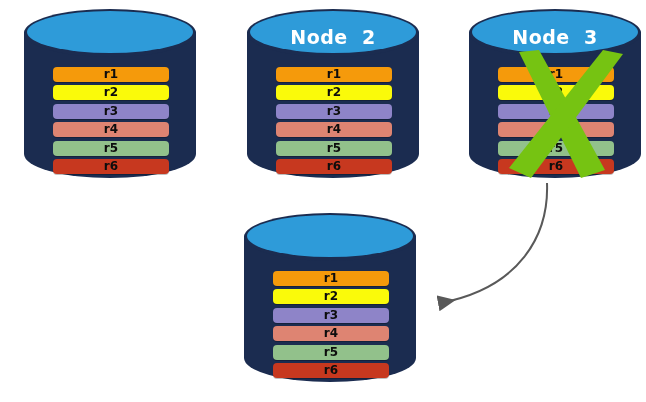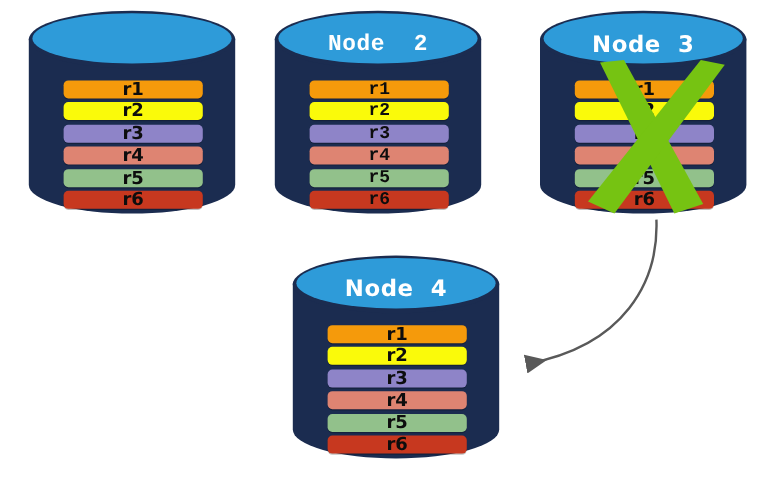--- a/index.html
+++ b/index.html
@@ -48,21 +48,21 @@
     left: 31px;
     top: 59px;
     width: 116px;
   }
   .row {
     height: 15px;
     margin-bottom: 3.4px;
     border-radius: 4px;
     position: relative;
     text-align: center;
-    font-size: 15px;
+    font-size: 12px;
     font-weight: bold;
     color: #0d0d0d;
     line-height: 15px;
     box-shadow: 0 1px 0 rgba(0,0,0,0.25);
   }
 
   
   .xmark {
     position: absolute;
     pointer-events: none;
@@ -93,38 +93,38 @@
         </svg>
         <div class="rows">
           <div class="row" style="background: rgb(245, 154, 11);">r1</div>
           <div class="row" style="background: rgb(250, 250, 10);">r2</div>
           <div class="row" style="background: rgb(142, 132, 200);">r3</div>
           <div class="row" style="background: rgb(222, 132, 114);">r4</div>
           <div class="row" style="background: rgb(146, 193, 139);">r5</div>
           <div class="row" style="background: rgb(199, 56, 31);">r6</div>
         </div>
       </div>
-      <div class="node" style="left: 227px; top: 8px; font-family: Liberation Mono, monospace;">
+      <div class="node" style="left: 245px; top: 8px;">
         <svg class="node-svg" viewBox="0 0 176 172">
           <path d="M4,24 L4,148 A88,24 0 0 0 172,148 L172,24 Z" fill="#16243F"></path>
           <path d="M2,24 L2,146 A86,24 0 0 0 174,146 L174,24 Z" fill="#1B2C50"></path>
           <ellipse cx="88" cy="25" rx="86" ry="24" fill="#1B2C50"></ellipse>
           <ellipse cx="88" cy="24" rx="83" ry="21" fill="#2E9BD9"></ellipse>
         </svg>
         <div class="node-title">Node  2</div>
         <div class="rows">
           <div class="row" style="background: rgb(245, 154, 11);">r1</div>
           <div class="row" style="background: rgb(250, 250, 10);">r2</div>
           <div class="row" style="background: rgb(142, 132, 200);">r3</div>
           <div class="row" style="background: rgb(222, 132, 114);">r4</div>
           <div class="row" style="background: rgb(146, 193, 139);">r5</div>
           <div class="row" style="background: rgb(199, 56, 31);">r6</div>
         </div>
       </div>
-      <div class="node" style="left: 448px; top: 8px;">
+      <div class="node" style="left: 467px; top: 8px;">
         <svg class="node-svg" viewBox="0 0 176 172">
           <path d="M4,24 L4,148 A88,24 0 0 0 172,148 L172,24 Z" fill="#16243F"></path>
           <path d="M2,24 L2,146 A86,24 0 0 0 174,146 L174,24 Z" fill="#1B2C50"></path>
           <ellipse cx="88" cy="25" rx="86" ry="24" fill="#1B2C50"></ellipse>
           <ellipse cx="88" cy="24" rx="83" ry="21" fill="#2E9BD9"></ellipse>
         </svg>
         <div class="node-title">Node  3</div>
         <div class="rows">
           <div class="row" style="background: rgb(245, 154, 11);">r1</div>
           <div class="row" style="background: rgb(250, 250, 10);">r2</div>
@@ -138,21 +138,20 @@
           <path d="M136,42 L156,46 L64,170 L42,160 Z" fill="#76C312"></path>
         </svg>
       </div>
       <div class="node" style="left: 242px; top: 212px;">
         <svg class="node-svg" viewBox="0 0 176 172">
           <path d="M4,24 L4,148 A88,24 0 0 0 172,148 L172,24 Z" fill="#16243F"></path>
           <path d="M2,24 L2,146 A86,24 0 0 0 174,146 L174,24 Z" fill="#1B2C50"></path>
           <ellipse cx="88" cy="25" rx="86" ry="24" fill="#1B2C50"></ellipse>
           <ellipse cx="88" cy="24" rx="83" ry="21" fill="#2E9BD9"></ellipse>
         </svg>
-        <div class="node-title">Node  4</div>
         <div class="rows">
           <div class="row" style="background: rgb(245, 154, 11);">r1</div>
           <div class="row" style="background: rgb(250, 250, 10);">r2</div>
           <div class="row" style="background: rgb(142, 132, 200);">r3</div>
           <div class="row" style="background: rgb(222, 132, 114);">r4</div>
           <div class="row" style="background: rgb(146, 193, 139);">r5</div>
           <div class="row" style="background: rgb(199, 56, 31);">r6</div>
         </div>
       </div>
     </div>

